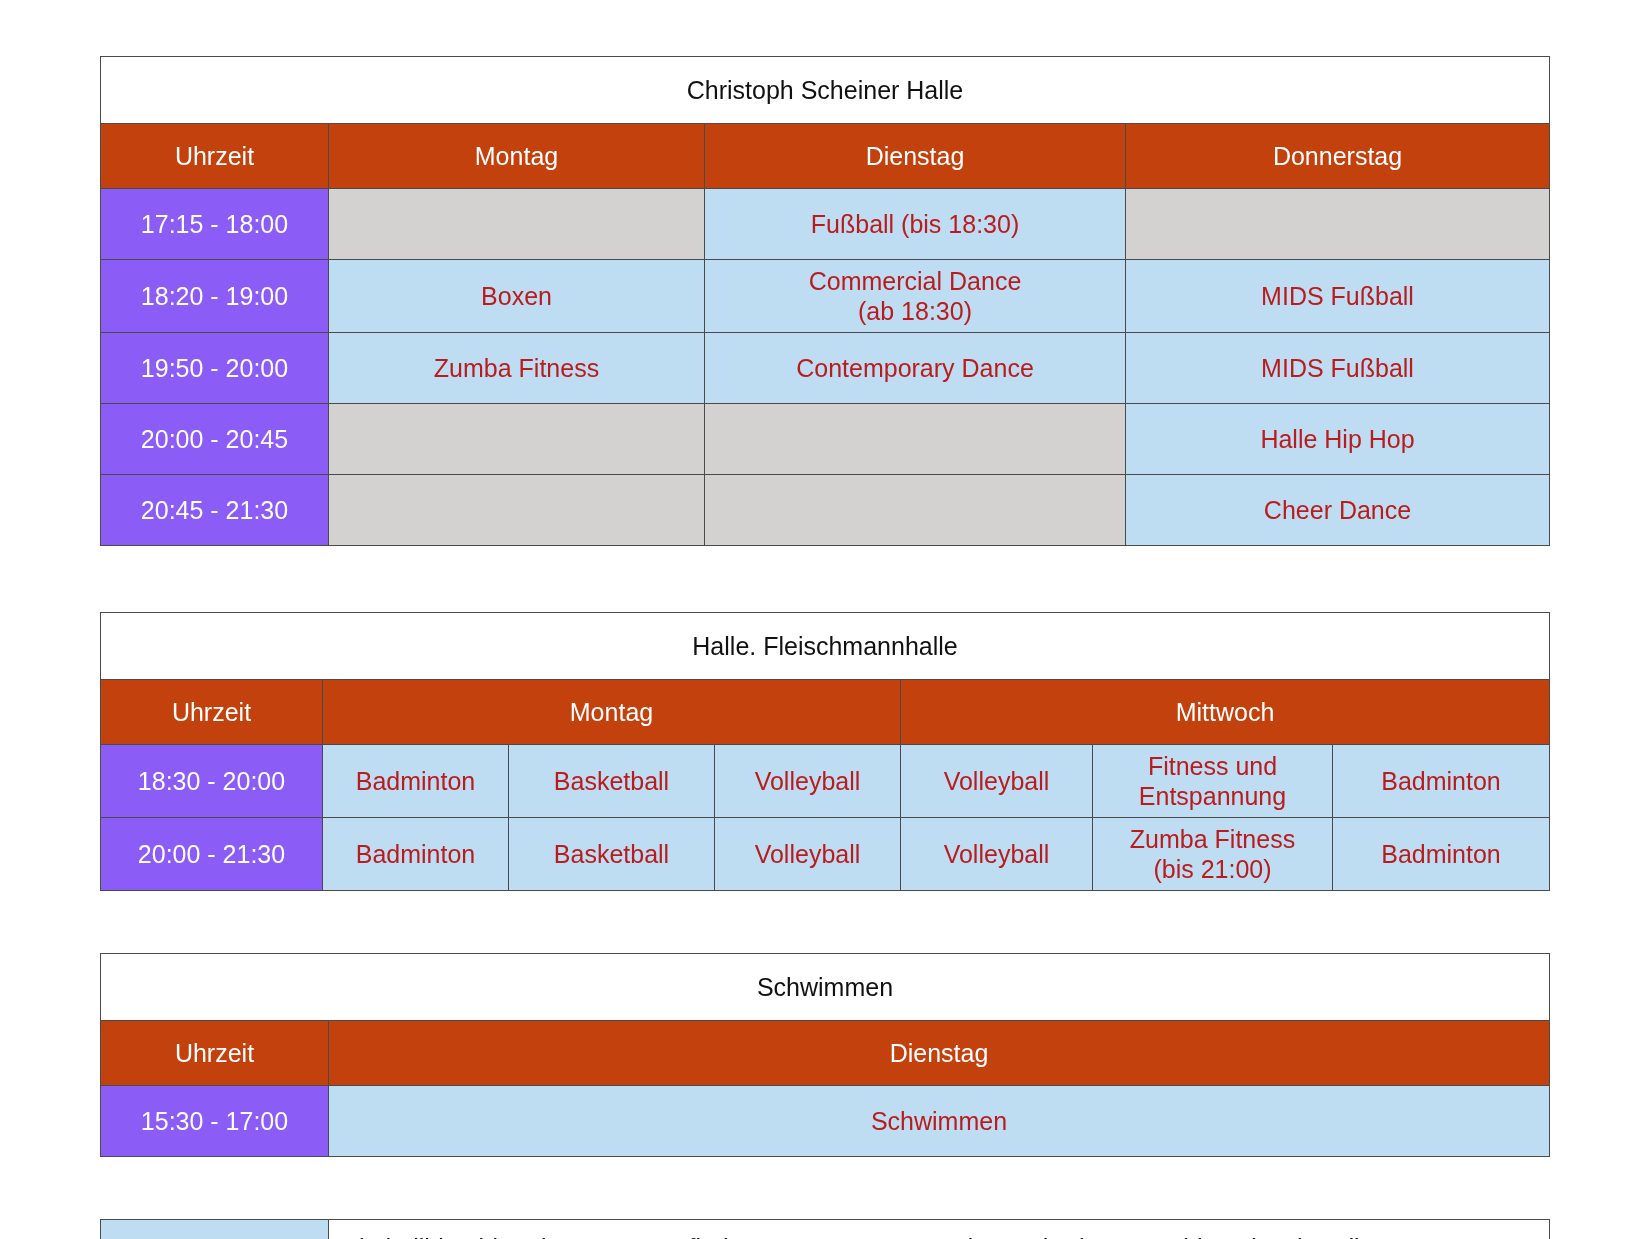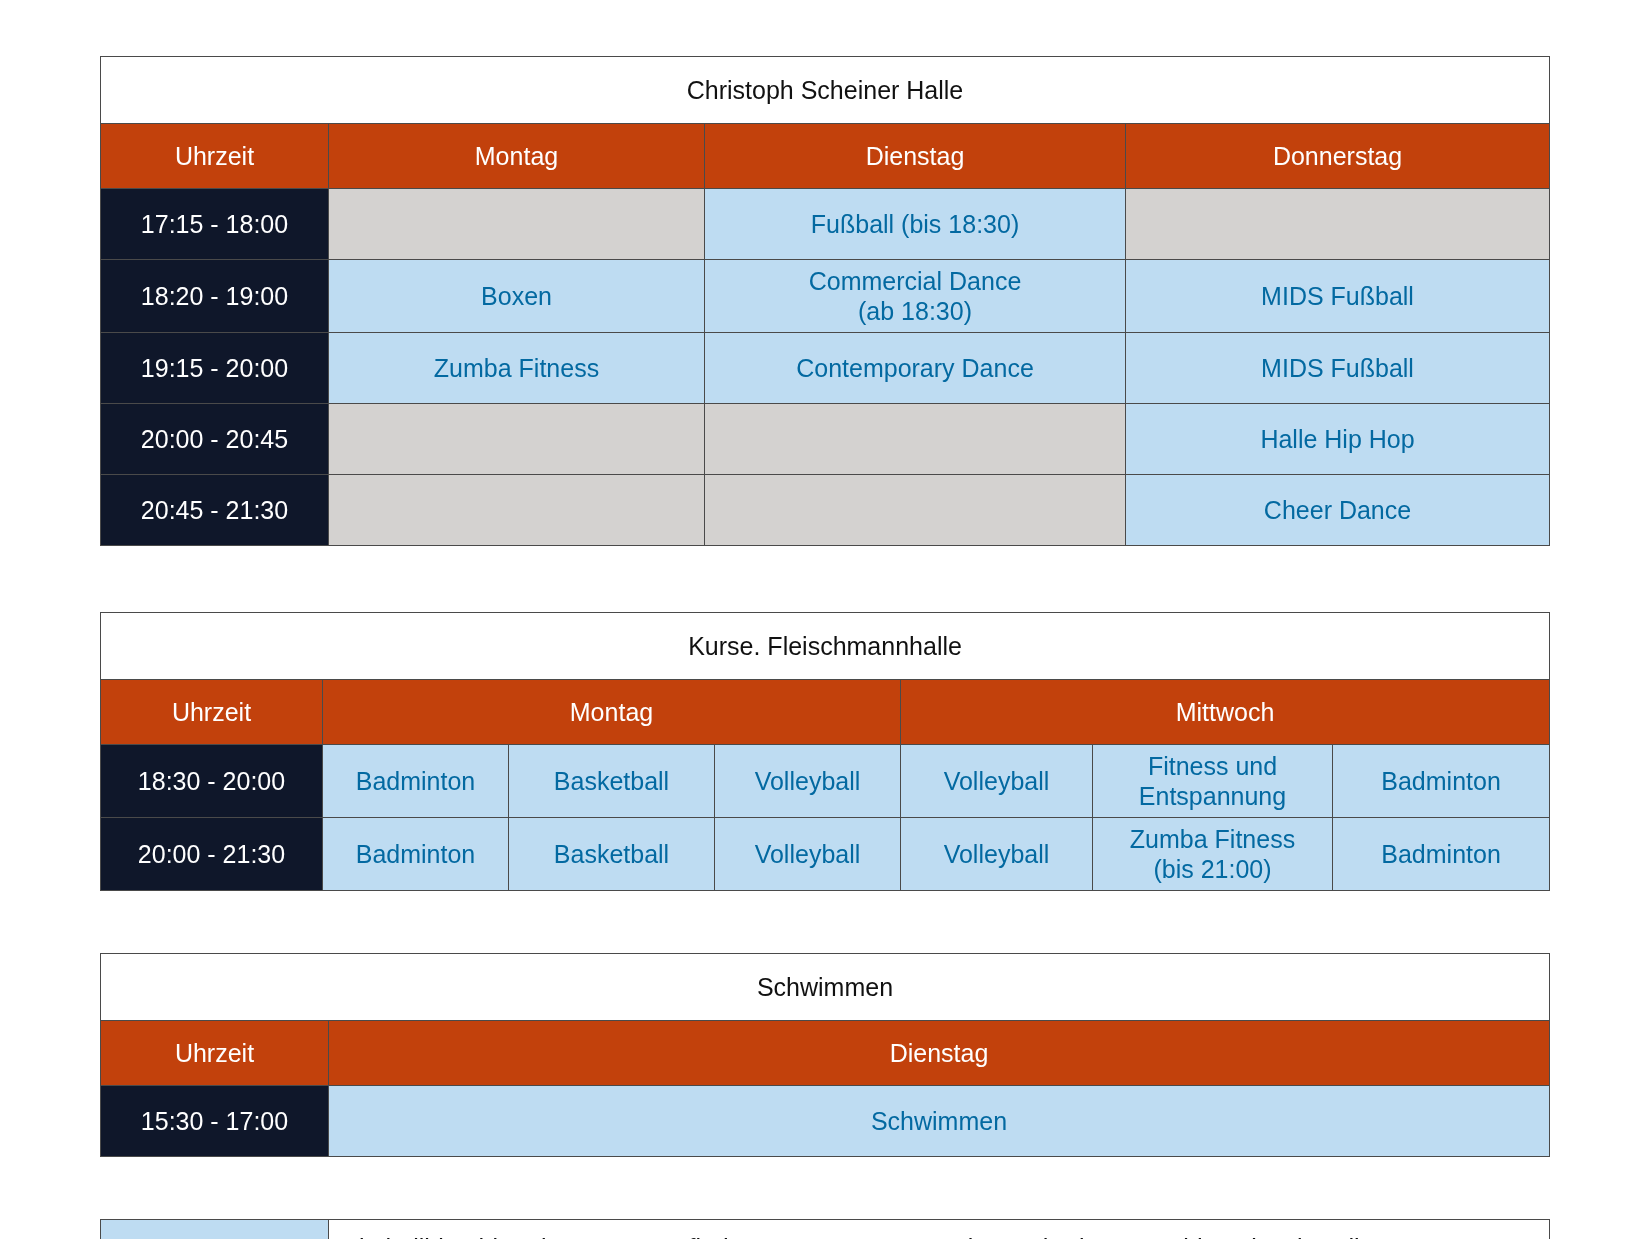--- a/index.html
+++ b/index.html
@@ -41,28 +41,28 @@
     height: 54px;
     font-size: 27px;
   }
   .head-cell {
     background: #c2410c;
     color: #ffffff;
     height: 52px;
     font-size: 27px;
   }
   .time-cell {
-    background: #0f172a;
+    background: #8b5cf6;
     color: #ffffff;
     height: 58px;
     font-size: 25px;
   }
   .course-cell {
     background: #bedcf2;
-    color: #0369a1;
+    color: #b91c1c;
     height: 58px;
   }
   .empty-cell {
     background: #d4d2d0;
     height: 58px;
   }
   .two-line {
     line-height: 1.15;
   }
 
@@ -124,21 +124,21 @@
         <td class="course-cell">Fußball (bis 18:30)</td>
         <td class="empty-cell"></td>
       </tr>
       <tr>
         <td class="time-cell">18:20 - 19:00</td>
         <td class="course-cell">Boxen</td>
         <td class="course-cell two-line">Commercial Dance<br>(ab 18:30)</td>
         <td class="course-cell">MIDS Fußball</td>
       </tr>
       <tr>
-        <td class="time-cell">19:15 - 20:00</td>
+        <td class="time-cell">19:50 - 20:00</td>
         <td class="course-cell">Zumba Fitness</td>
         <td class="course-cell">Contemporary Dance</td>
         <td class="course-cell">MIDS Fußball</td>
       </tr>
       <tr>
         <td class="time-cell">20:00 - 20:45</td>
         <td class="empty-cell"></td>
         <td class="empty-cell"></td>
         <td class="course-cell">Halle Hip Hop</td>
       </tr>
@@ -158,21 +158,21 @@
       <col style="width:222px">
         <col style="width:186px">
         <col style="width:206px">
         <col style="width:186px">
       <col style="width:192px">
         <col style="width:240px">
         <col style="width:217px">
     </colgroup>
     <tbody>
       <tr>
-        <td class="title-cell" colspan="7">Kurse. Fleischmannhalle</td>
+        <td class="title-cell" colspan="7">Halle. Fleischmannhalle</td>
       </tr>
       <tr>
         <td class="head-cell">Uhrzeit</td>
         <td class="head-cell" colspan="3">Montag</td>
         <td class="head-cell" colspan="3">Mittwoch</td>
       </tr>
       <tr>
         <td class="time-cell">18:30 - 20:00</td>
         <td class="course-cell">Badminton</td>
         <td class="course-cell">Basketball</td>

